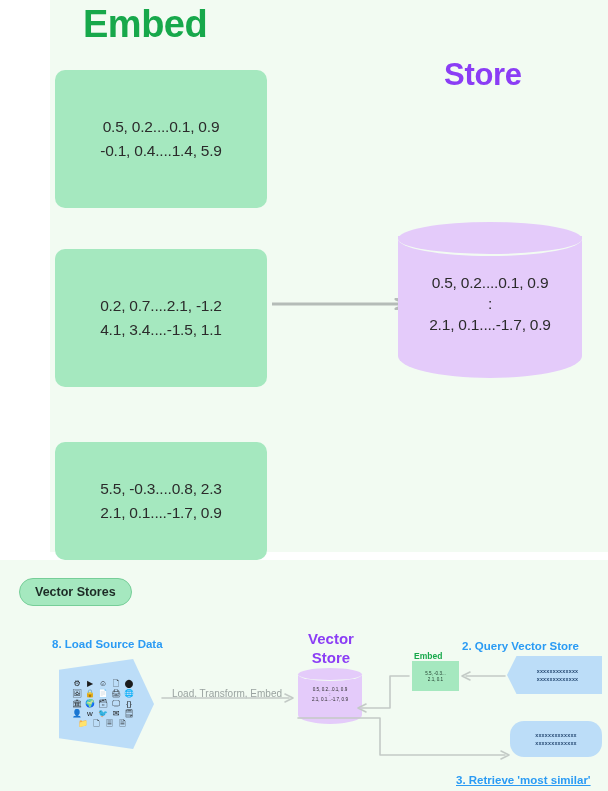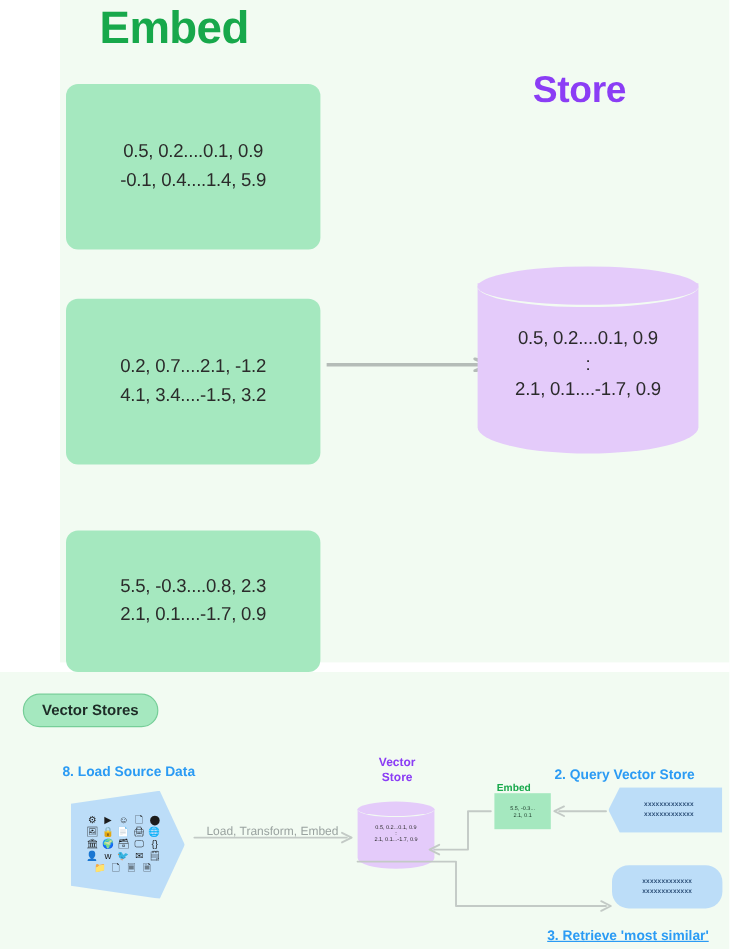--- a/index.html
+++ b/index.html
@@ -145,21 +145,21 @@
   .step-1 { left: 52px; top: 638px; }
   .step-2 { left: 462px; top: 640px; }
   .step-3 { left: 456px; top: 774px; text-decoration: underline; }
 
   .vs-label {
     position: absolute;
     left: 301px;
     top: 630px;
     width: 60px;
     text-align: center;
-    font-size: 10px;
+    font-size: 15px;
     font-weight: bold;
     color: #8b3df5;
     line-height: 1.25;
   }
   .embed-label-sm {
     position: absolute;
     left: 414px;
     top: 651px;
     font-size: 8.5px;
     font-weight: bold;
@@ -314,21 +314,21 @@
 
     <div class="store-title">Store</div>
 
     <div class="vec-box vec-box-1">
       <div class="line">0.5, 0.2....0.1, 0.9</div>
       <div class="line">-0.1, 0.4....1.4, 5.9</div>
     </div>
 
     <div class="vec-box vec-box-2">
       <div class="line">0.2, 0.7....2.1, -1.2</div>
-      <div class="line">4.1, 3.4....-1.5, 3.2</div>
+      <div class="line">4.1, 3.4....-1.5, 1.1</div>
     </div>
 
     <div class="vec-box vec-box-3">
       <div class="line">5.5, -0.3....0.8, 2.3</div>
       <div class="line">2.1, 0.1....-1.7, 0.9</div>
     </div>
 
     <svg class="main-arrow" viewBox="0 0 140 12">
       <line x1="0" y1="6" x2="128" y2="6" stroke="#b5bcb8" stroke-width="3"></line>
       <polyline points="124,1 136,6 124,11" fill="none" stroke="#b5bcb8" stroke-width="3" stroke-linecap="round" stroke-linejoin="round"></polyline>

